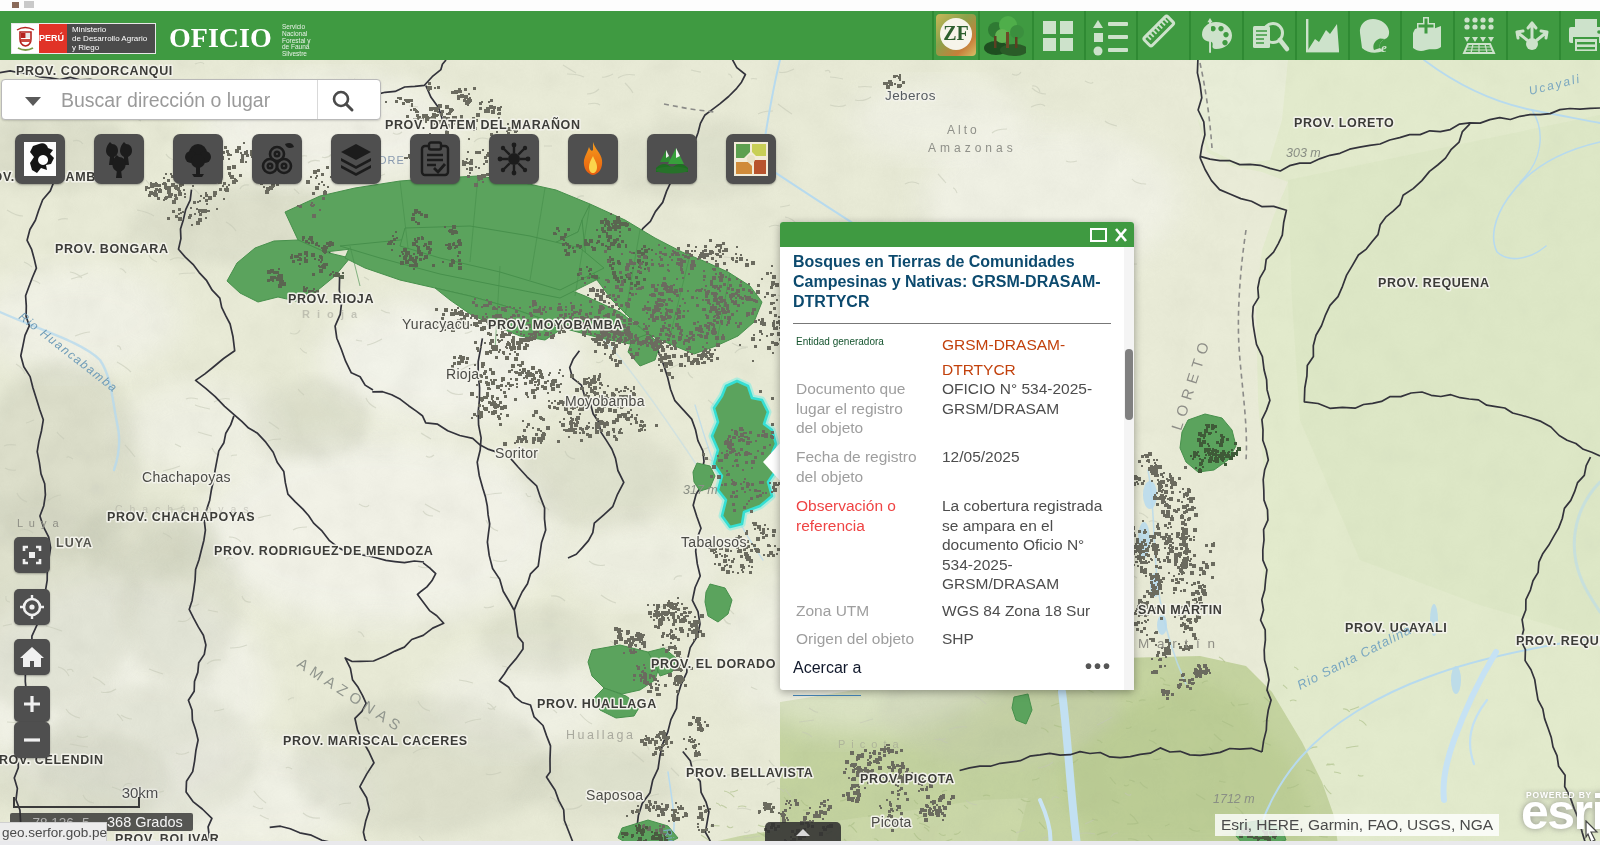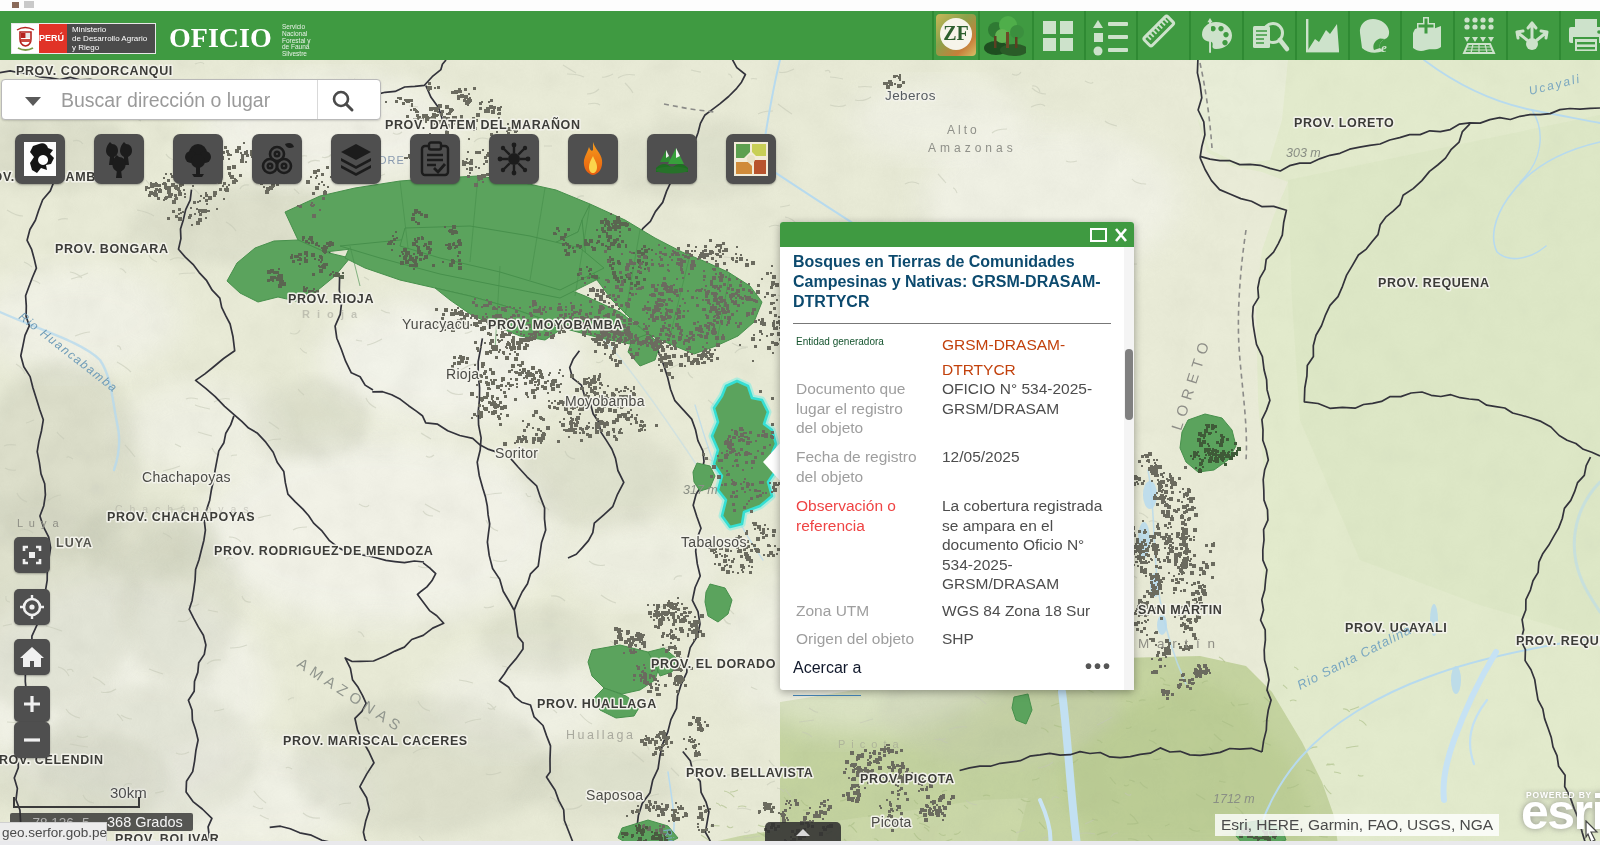--- a/index.html
+++ b/index.html
@@ -515,21 +515,21 @@
     </svg></div>
 <div style="position:absolute;left:14px;top:639px;width:36px;height:36px;background:#4f4f4f;border-radius:5px;box-shadow:0 1px 2px rgba(0,0,0,0.3)"><svg width="36" height="36">
       <path d="M18,8 L30,19 h-3 v9 h-7 v-6 h-4 v6 h-7 v-9 h-3z" fill="#f0f0f0"></path>
     </svg></div>
 <div style="position:absolute;left:14px;top:686px;width:36px;height:36px;background:#4f4f4f;border-radius:5px;box-shadow:0 1px 2px rgba(0,0,0,0.3)"><svg width="36" height="36">
       <path d="M18,10 v16 M10,18 h16" stroke="#f0f0f0" stroke-width="3.2"></path>
     </svg></div>
 <div style="position:absolute;left:14px;top:722px;width:36px;height:36px;background:#4f4f4f;border-radius:5px;box-shadow:0 1px 2px rgba(0,0,0,0.3)"><svg width="36" height="36">
       <path d="M10,18 h16" stroke="#f0f0f0" stroke-width="3.2"></path>
     </svg></div>
-<div style="position:absolute;left:110px;top:784px;font-size:15px;color:#4c4c4c;text-shadow:0 0 3px #fff,0 0 3px #fff;width:60px;text-align:left">30km</div>
+<div style="position:absolute;left:110px;top:784px;font-size:15px;color:#4c4c4c;text-shadow:0 0 3px #fff,0 0 3px #fff;width:60px;text-align:center">30km</div>
 <div style="position:absolute;left:13px;top:797px;width:127px;height:11px;border-left:2px solid #3a3a3a;border-right:2px solid #3a3a3a;border-bottom:2px solid #3a3a3a;box-sizing:border-box"></div>
 <div style="position:absolute;left:10px;top:813px;width:183px;height:18px;background:rgba(45,45,45,0.78);border-radius:2px"></div>
 <div style="position:absolute;left:28px;top:815px;font-size:13.5px;color:rgba(255,255,255,0.55)">-78.126,-5.</div>
 <div style="position:absolute;left:103px;top:814px;font-size:14.5px;color:#f5f5f5">,368 Grados</div>
 <div style="position:absolute;left:0px;top:822px;width:107px;height:21px;background:#ececec;border:1px solid #d0d0d0;border-left:none;box-sizing:border-box;font-size:13.5px;color:#4a4a4a;line-height:19px;padding-left:2px">geo.serfor.gob.pe</div>
 <div style="position:absolute;left:765px;top:822px;width:76px;height:23px;background:rgba(48,48,48,0.88);border-radius:5px 5px 0 0"><svg width="76" height="23">
       <path d="M31,14 l7,-7 7,7z" fill="#d8d8d8"></path>
     </svg></div>
 <div style="position:absolute;left:1215px;top:814px;height:22px;background:rgba(255,255,255,0.8);font-size:15.5px;color:#4a4a4a;line-height:22px;padding:0 6px">Esri, HERE, Garmin, FAO, USGS, NGA</div>
 <div style="position:absolute;left:1526px;top:790px;font-size:8.5px;font-weight:bold;color:#fff;letter-spacing:0.8px;white-space:nowrap;text-shadow:0 0 4px rgba(120,120,120,0.85)">POWERED BY <span style="font-size:8px">●</span></div>

